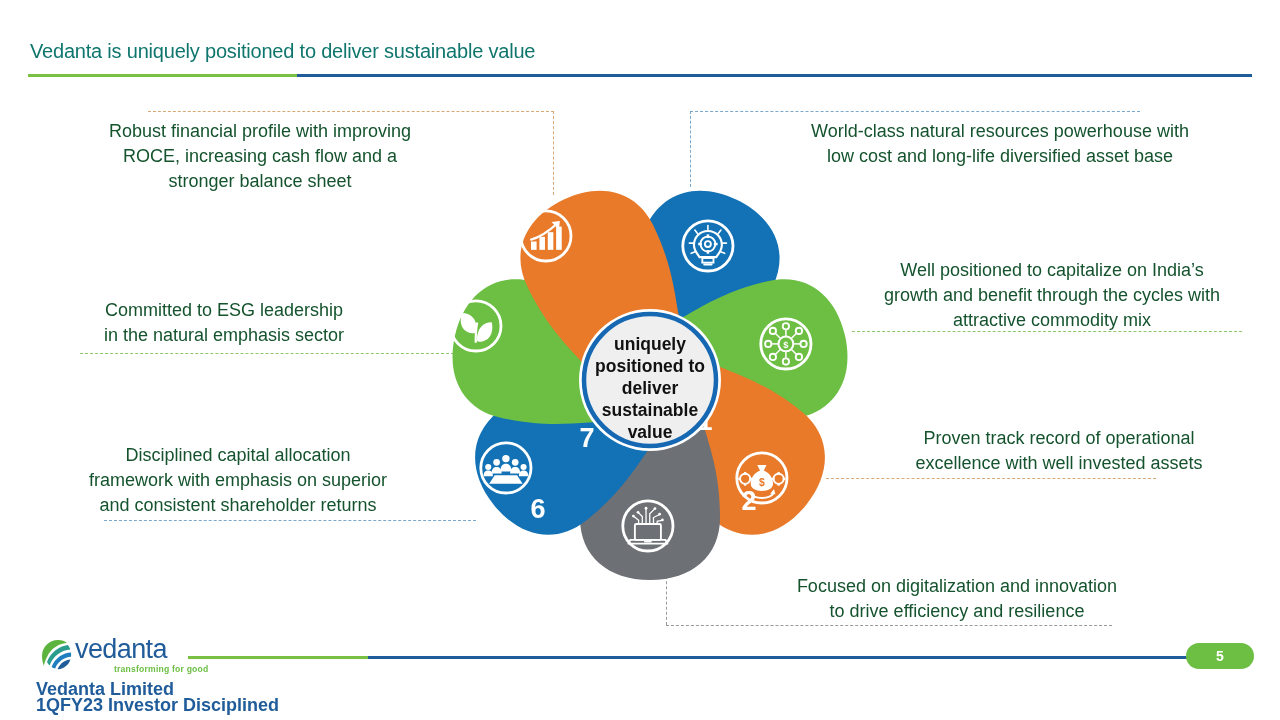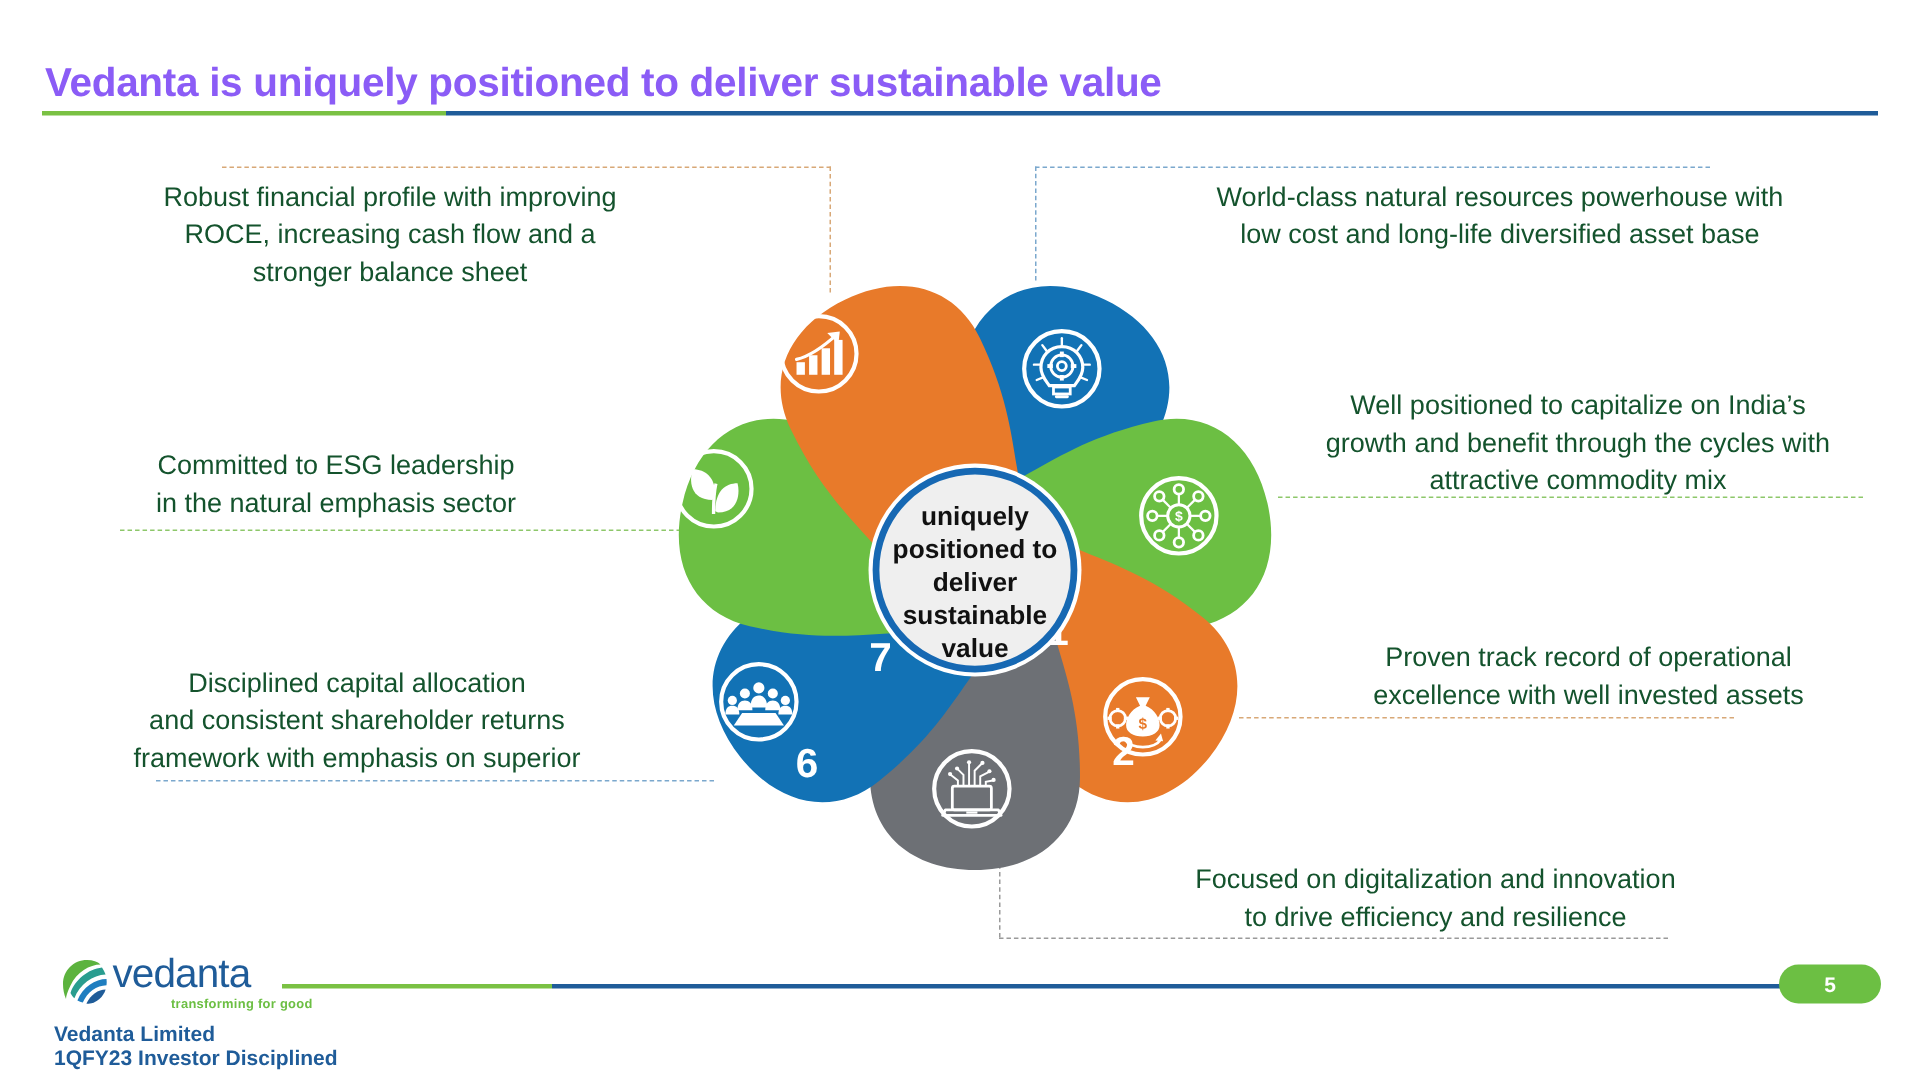--- a/index.html
+++ b/index.html
@@ -14,23 +14,23 @@
     overflow: hidden;
     font-family: "Liberation Sans", sans-serif;
     color: #000;
   }
 
   
   #slide-title {
     position: absolute;
     left: 30px;
     top: 40px;
-    font-size: 27px;
-    font-weight: bold;
-    color: #8b5cf6;
+    font-size: 20px;
+    font-weight: normal;
+    color: #0f766e;
     letter-spacing: -0.2px;
     white-space: nowrap;
   }
   #title-rule {
     position: absolute;
     left: 28px;
     top: 74px;
     width: 1224px;
     height: 3px;
     background: linear-gradient(to right, #7ac143 0%, #7ac143 22%, #1f5c99 22%, #1f5c99 100%);
@@ -115,21 +115,21 @@
     color: #6cbf43;
     letter-spacing: 0.2px;
     text-align: right;
     margin-top: 1px;
     margin-left: 42px;
   }
   #footer-company {
     position: absolute;
     left: 36px;
     top: 681px;
-    font-size: 14px;
+    font-size: 18px;
     font-weight: bold;
     color: #1f5c99;
     line-height: 16px;
   }
 </style>
 </head>
 <body>
 
 <div id="slide-title">Vedanta is uniquely positioned to deliver sustainable value</div>
 <div id="title-rule"></div>
@@ -143,22 +143,22 @@
 <div class="conn-v" style="left:553px; top:111px; height:84px; border-left-color:#d8a877;"></div>
 
 <div class="callout c-center" style="left:70px; top:298px; width:308px;">
   <span class="line">Committed to ESG leadership</span>
   <span class="line">in the natural emphasis sector</span>
 </div>
 <div class="conn" style="left:80px; top:353px; width:374px; border-top-color:#8dc76a;"></div>
 
 <div class="callout c-center" style="left:60px; top:443px; width:356px;">
   <span class="line">Disciplined capital allocation</span>
+  <span class="line">framework with emphasis on superior</span>
   <span class="line">and consistent shareholder returns</span>
-  <span class="line">framework with emphasis on superior</span>
 </div>
 <div class="conn" style="left:104px; top:520px; width:372px; border-top-color:#7ba8cd;"></div>
 
 <div class="callout c-center" style="left:770px; top:119px; width:460px;">
   <span class="line">World-class natural resources powerhouse with</span>
   <span class="line">low cost and long-life diversified asset base</span>
 </div>
 <div class="conn" style="left:690px; top:111px; width:450px; border-top-color:#7ba8cd;"></div>
 <div class="conn-v" style="left:690px; top:111px; height:76px; border-left-color:#7ba8cd;"></div>
 

